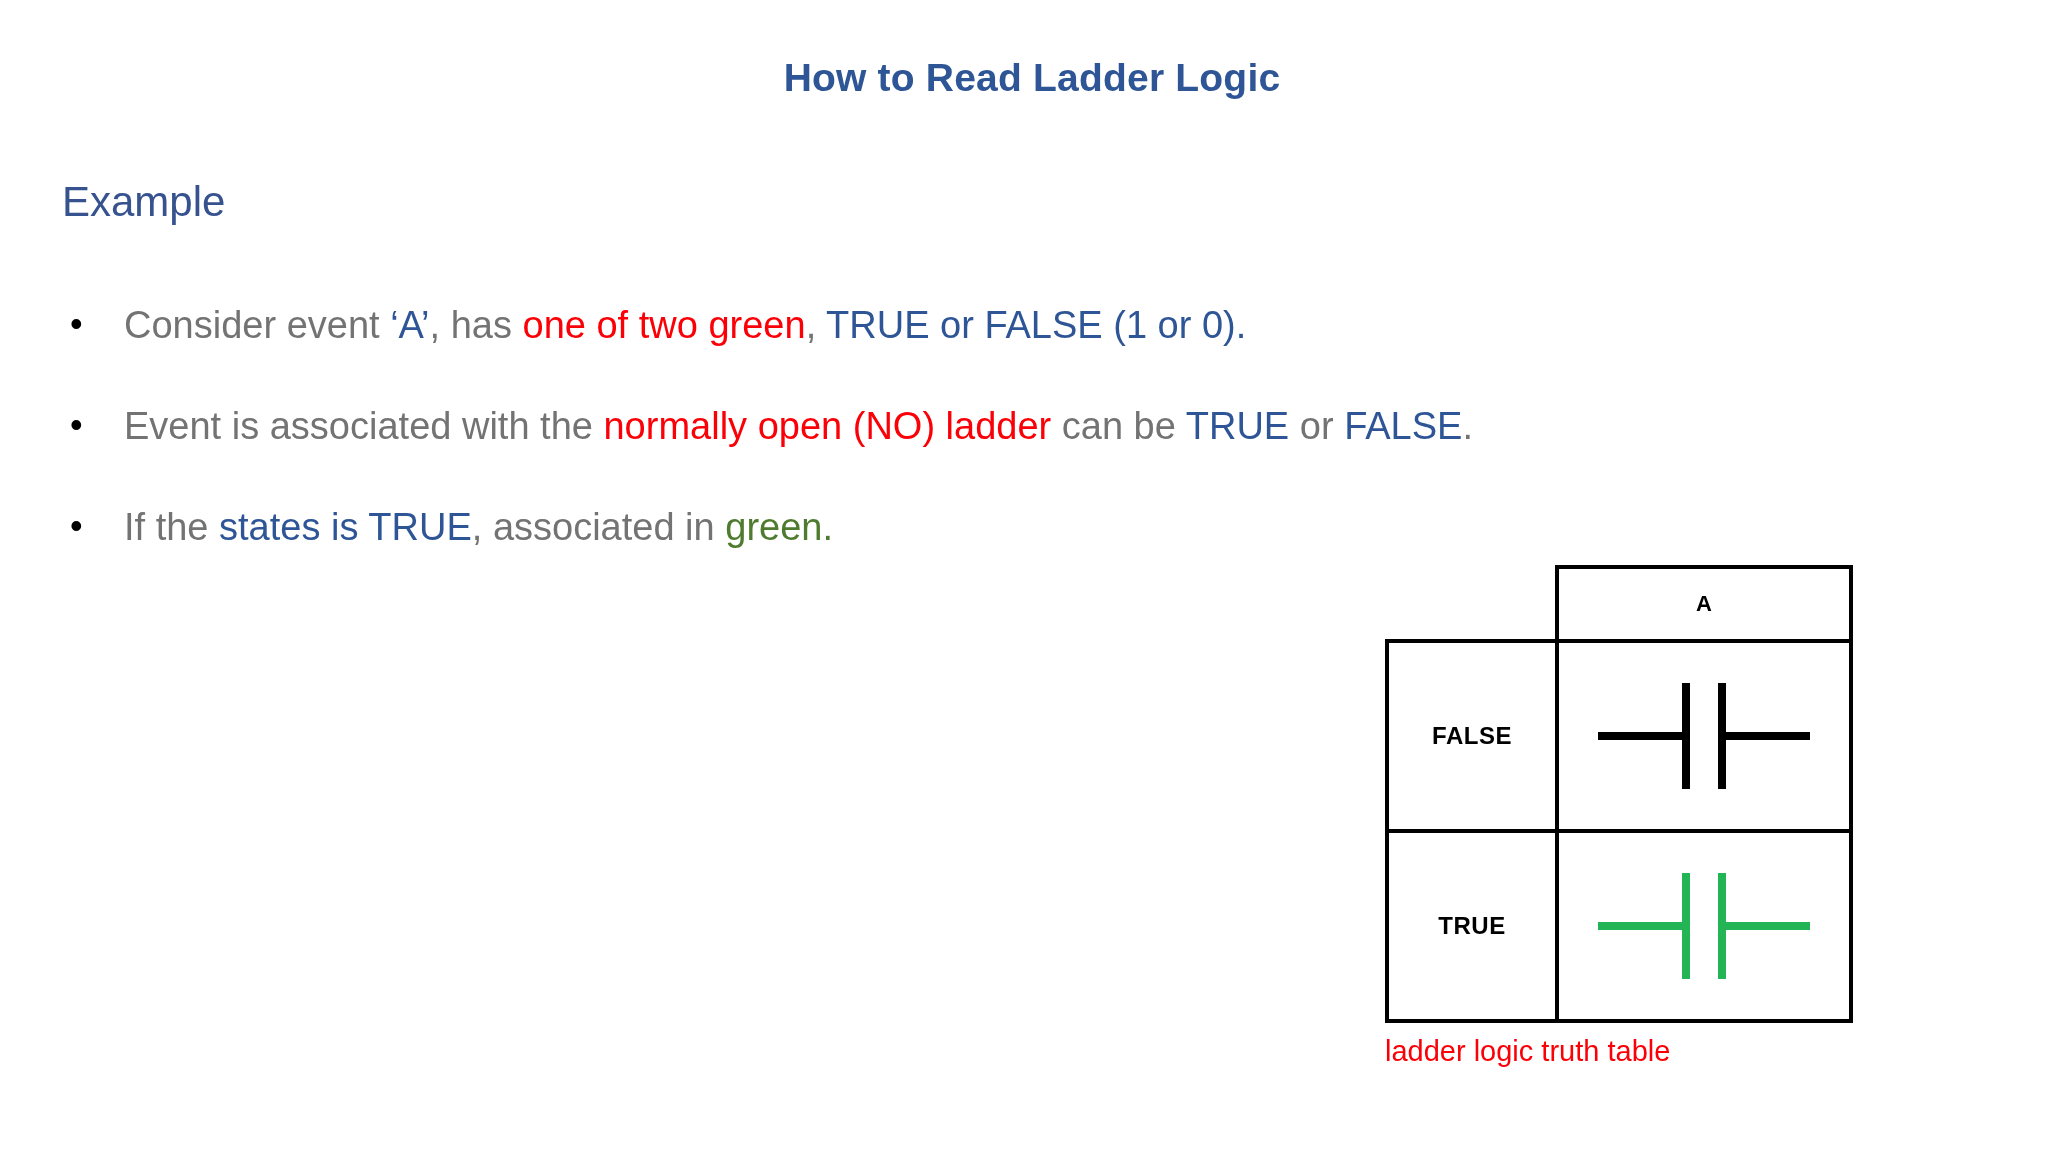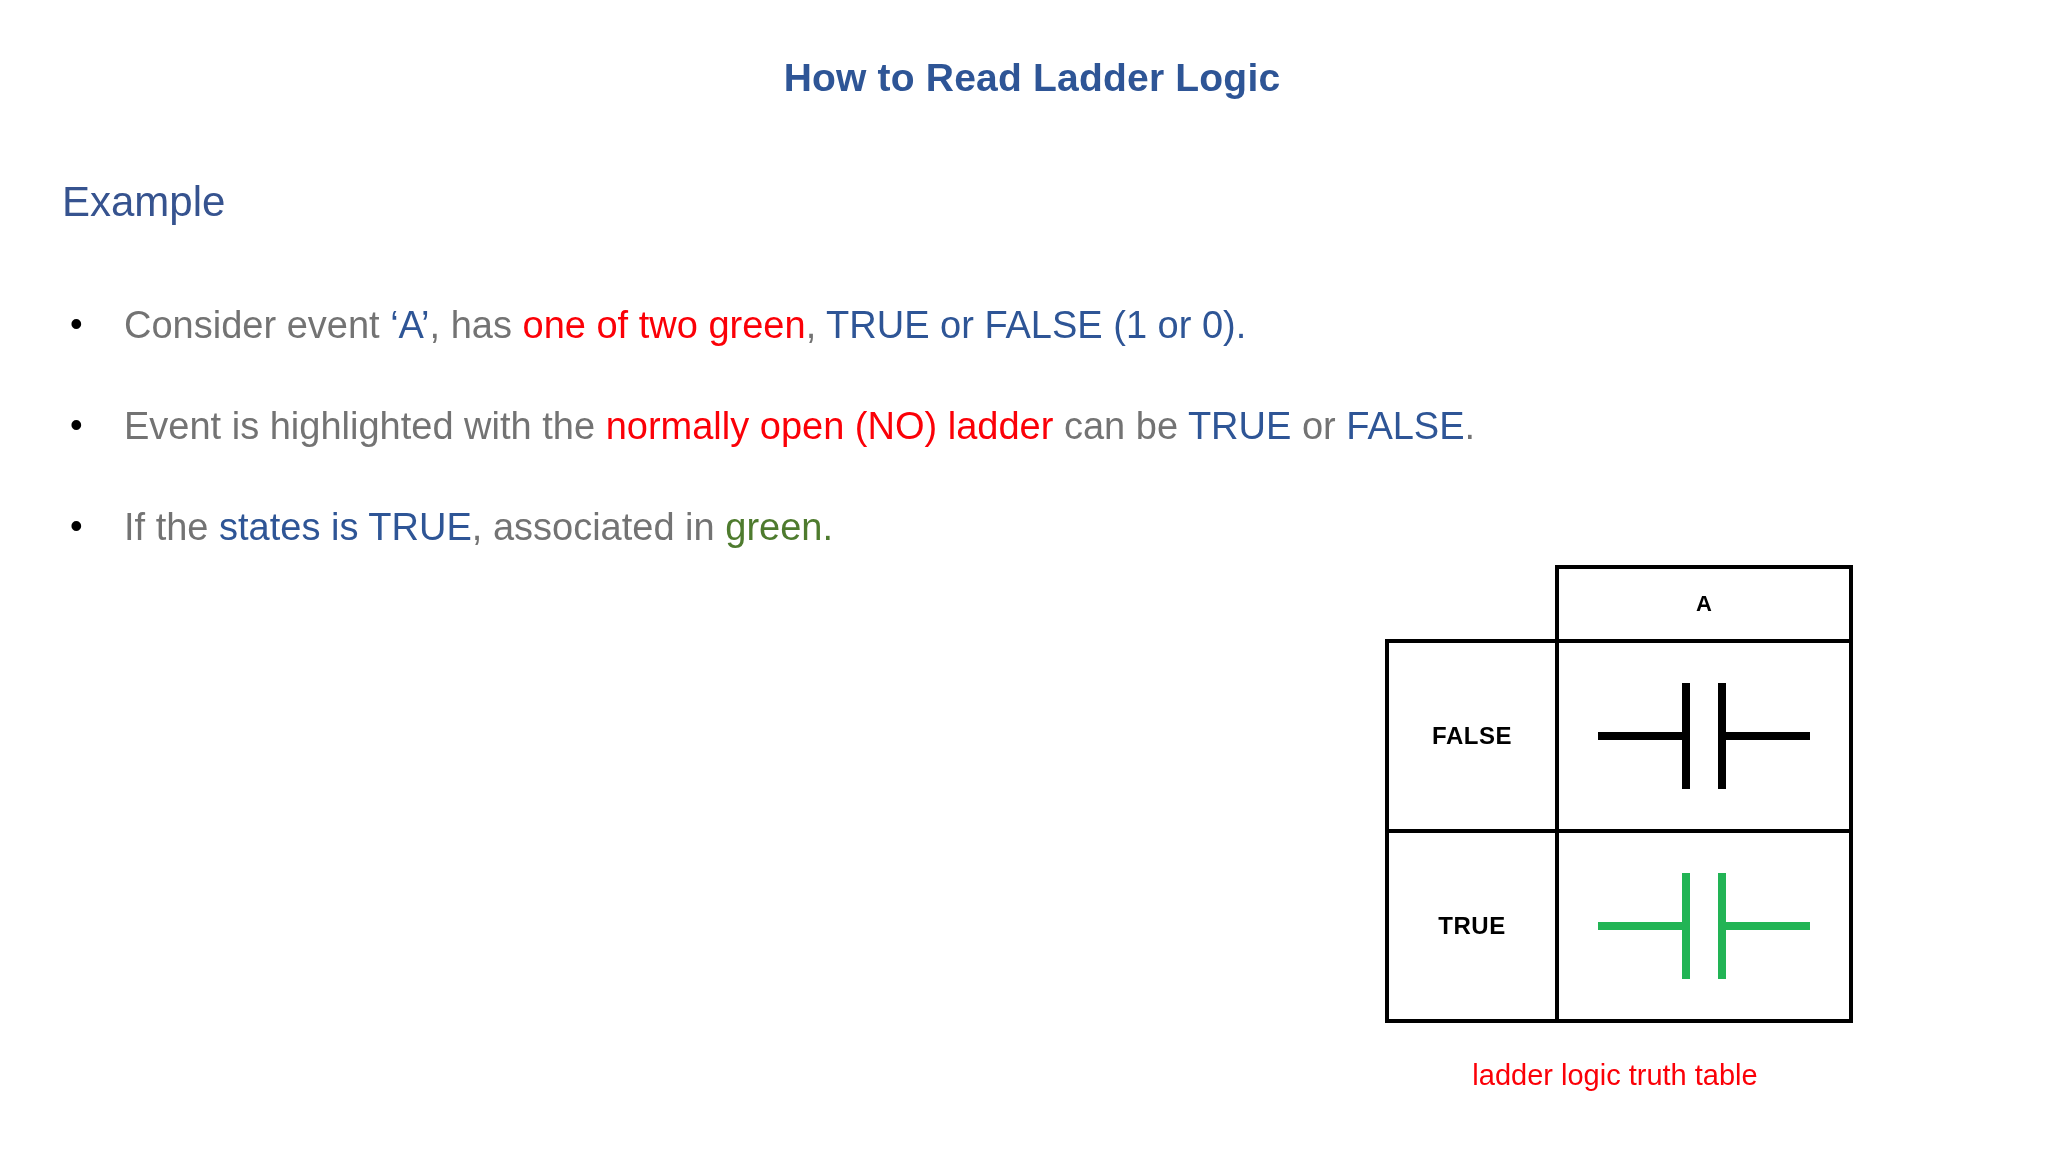--- a/index.html
+++ b/index.html
@@ -121,22 +121,21 @@
     border: 4px solid #000000;
   }
   .contact-wrap {
     width: 100%;
     height: 100%;
     display: flex;
     align-items: center;
     justify-content: center;
   }
   .figure-caption {
-    margin-top: 36px;
-    text-align: center;
+    margin-top: 12px;
     font-size: 29px;
     color: #fb0007;
     font-family: "Liberation Sans", sans-serif;
   }
 </style>
 </head>
 <body>
 
 <div class="slide-title">How to Read Ladder Logic</div>
 
@@ -144,21 +143,21 @@
 
 <div class="bullets">
 
   <div class="bullet-row">
     <span class="bullet-marker">•</span>
     <span class="bullet-text"><span class="seg-black">Consider event </span><span class="seg-blue">‘A’</span><span class="seg-black">, has </span><span class="seg-red">one of two green</span><span class="seg-black">, </span><span class="seg-blue">TRUE or FALSE (1 or 0).</span></span>
   </div>
 
   <div class="bullet-row">
     <span class="bullet-marker">•</span>
-    <span class="bullet-text"><span class="seg-black">Event is highlighted with the </span><span class="seg-red">normally open (NO) ladder</span><span class="seg-black"> can be </span><span class="seg-blue">TRUE</span><span class="seg-black"> or </span><span class="seg-blue">FALSE</span><span class="seg-black">.</span></span>
+    <span class="bullet-text"><span class="seg-black">Event is associated with the </span><span class="seg-red">normally open (NO) ladder</span><span class="seg-black"> can be </span><span class="seg-blue">TRUE</span><span class="seg-black"> or </span><span class="seg-blue">FALSE</span><span class="seg-black">.</span></span>
   </div>
 
   <div class="bullet-row">
     <span class="bullet-marker">•</span>
     <span class="bullet-text"><span class="seg-black">If the </span><span class="seg-blue">states is TRUE</span><span class="seg-black">, associated in </span><span class="seg-green">green.</span></span>
   </div>
 
 </div>
 
 <div class="figure">

